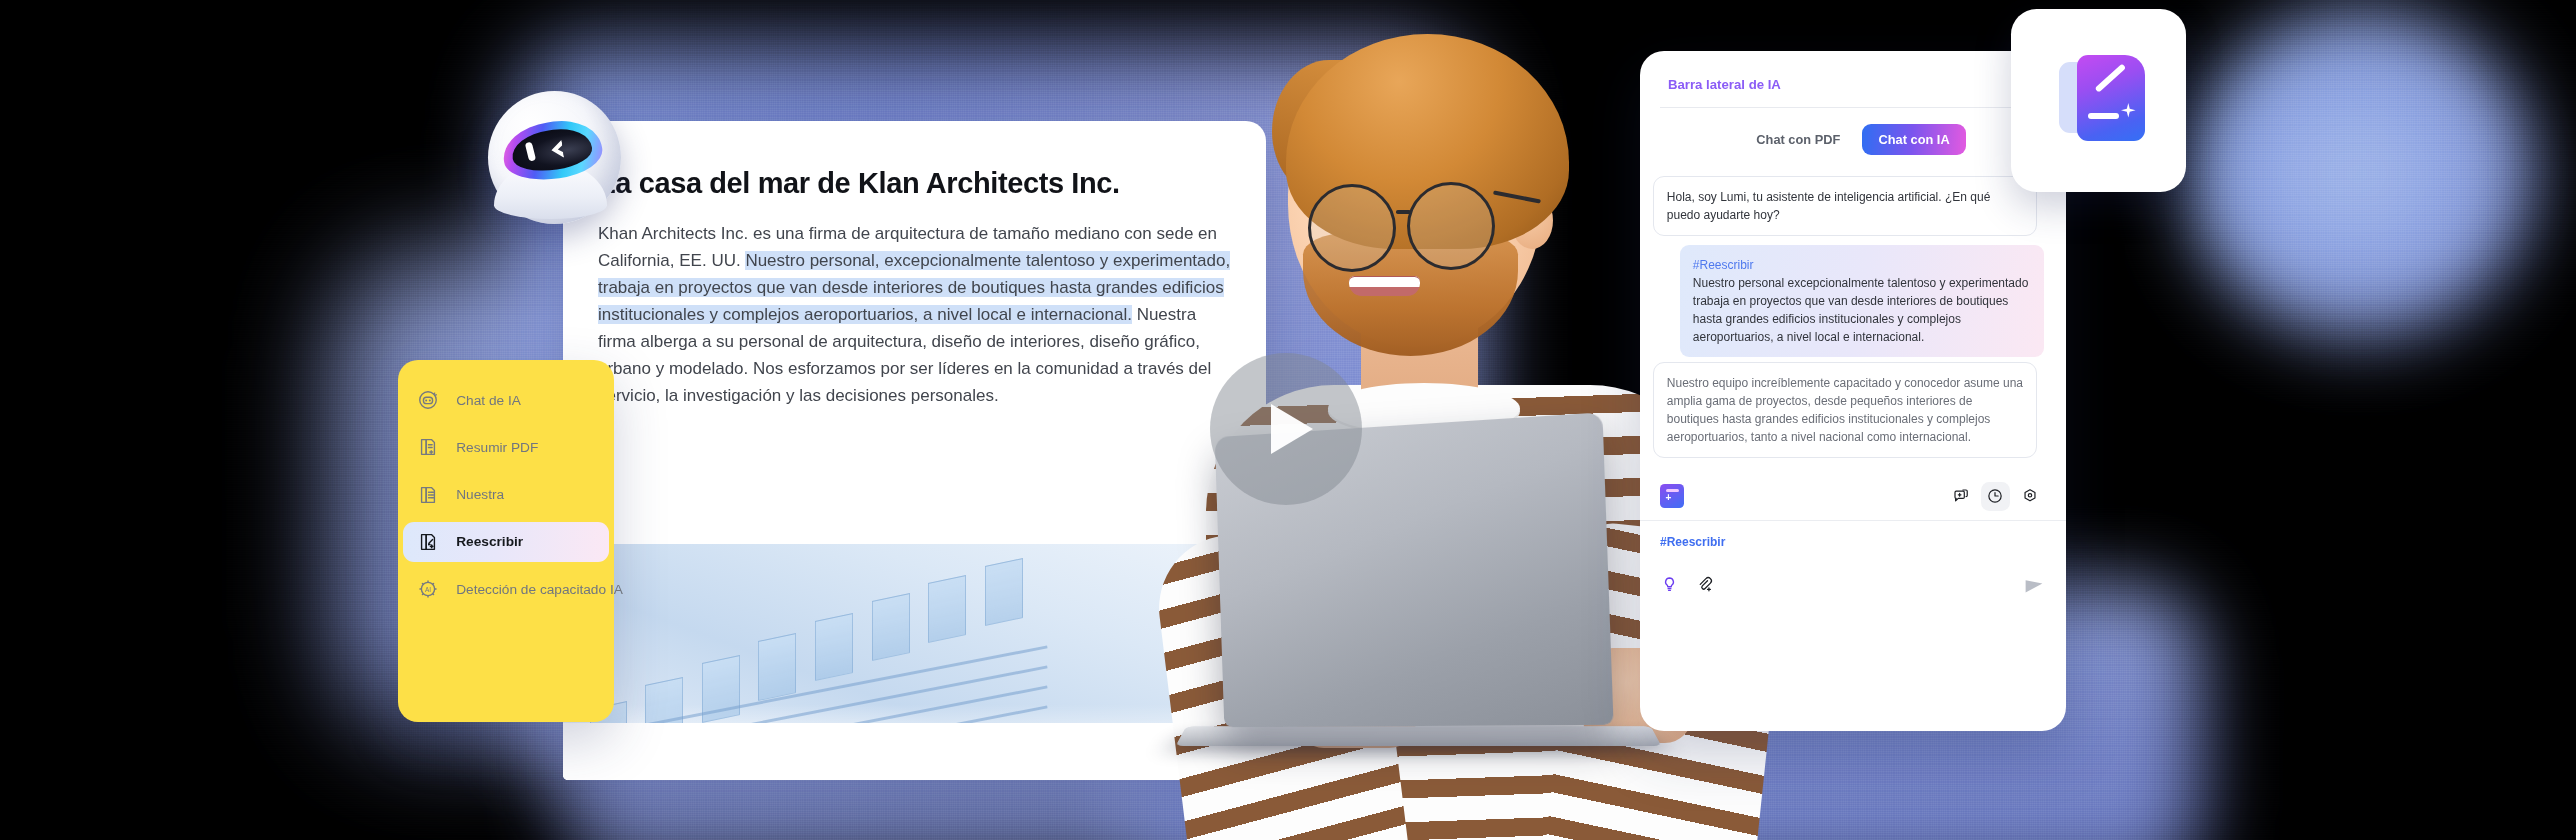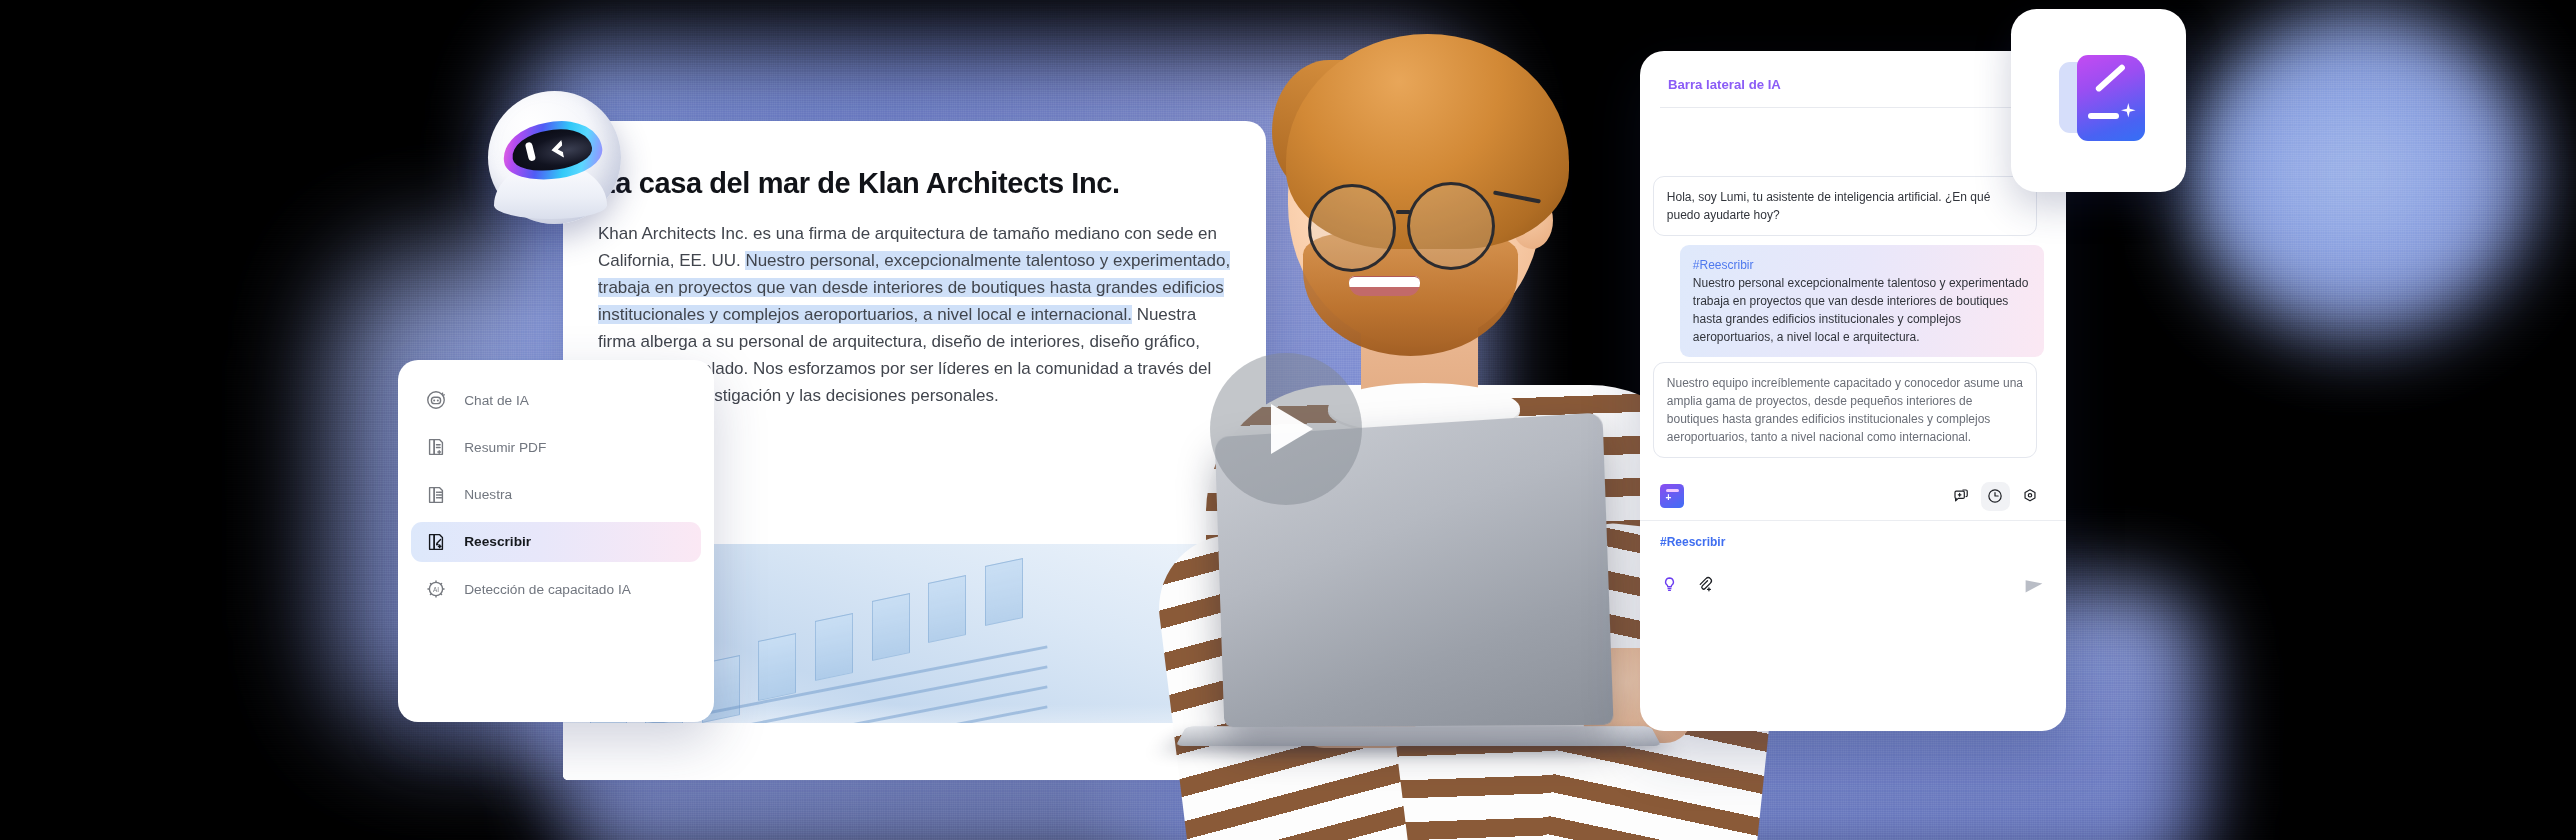--- a/index.html
+++ b/index.html
@@ -115,25 +115,25 @@
     border: 0.9px solid rgba(130,170,212,.55);
   }
   #doc-photo-mask {
     position:absolute; left:0; bottom:0; width:703px; height:57px; background:#fff;
   }
 
   
   #tool-menu {
     position: absolute;
     left: 398px; top: 360px;
-    width: 316px; height: 362px;
-    background: #ffffff;
+    width: 216px; height: 362px;
+    background: #fde047;
     border-radius: 20px;
     box-shadow: 0 20px 53px rgba(40,50,100,.22);
-    padding: 20px 13px;
+    padding: 20px 5px;
   }
   .menu-item {
     display: flex; align-items: center;
     height: 40px; margin-bottom: 7.3px;
     padding: 0 12.8px;
     border-radius: 11px;
     cursor: pointer;
   }
   .menu-item .mi-icon { width: 24px; height: 24px; flex: 0 0 24px; margin-right: 16.4px; display:flex; align-items:center; justify-content:center; }
   .menu-item .mi-label { font-size: 13.7px; color: #71767f; white-space: nowrap; }
@@ -451,26 +451,30 @@
         <div id="robot-eye1"></div>
         <div id="robot-eye2"></div>
       </div>
     </div>
   </div>
 
   <div id="ai-panel">
     <div id="ai-title">Barra lateral de IA</div>
     <div id="ai-divider"></div>
 
+    <div id="ai-tabs">
+      <div class="ai-tab">Chat con PDF</div>
+      <div class="ai-tab active">Chat con IA</div>
+    </div>
 
     <div class="bubble" id="bubble-greet">Hola, soy Lumi, tu asistente de inteligencia artificial. ¿En qué puedo ayudarte hoy?</div>
 
     <div class="bubble" id="bubble-rewrite">
       <span class="tag">#Reescribir</span>
-      <span>Nuestro personal excepcionalmente talentoso y experimentado trabaja en proyectos que van desde interiores de boutiques hasta grandes edificios institucionales y complejos aeroportuarios, a nivel local e arquitectura.</span>
+      <span>Nuestro personal excepcionalmente talentoso y experimentado trabaja en proyectos que van desde interiores de boutiques hasta grandes edificios institucionales y complejos aeroportuarios, a nivel local e internacional.</span>
     </div>
 
     <div class="bubble" id="bubble-answer">Nuestro equipo increíblemente capacitado y conocedor asume una amplia gama de proyectos, desde pequeños interiores de boutiques hasta grandes edificios institucionales y complejos aeroportuarios, tanto a nivel nacional como internacional.</div>
 
     <div id="ai-toolbar">
       <div style="position:relative;">
         <div id="book-icon-shadow"></div>
         <div id="book-icon"></div>
       </div>
       <div id="ai-toolbar-right">

